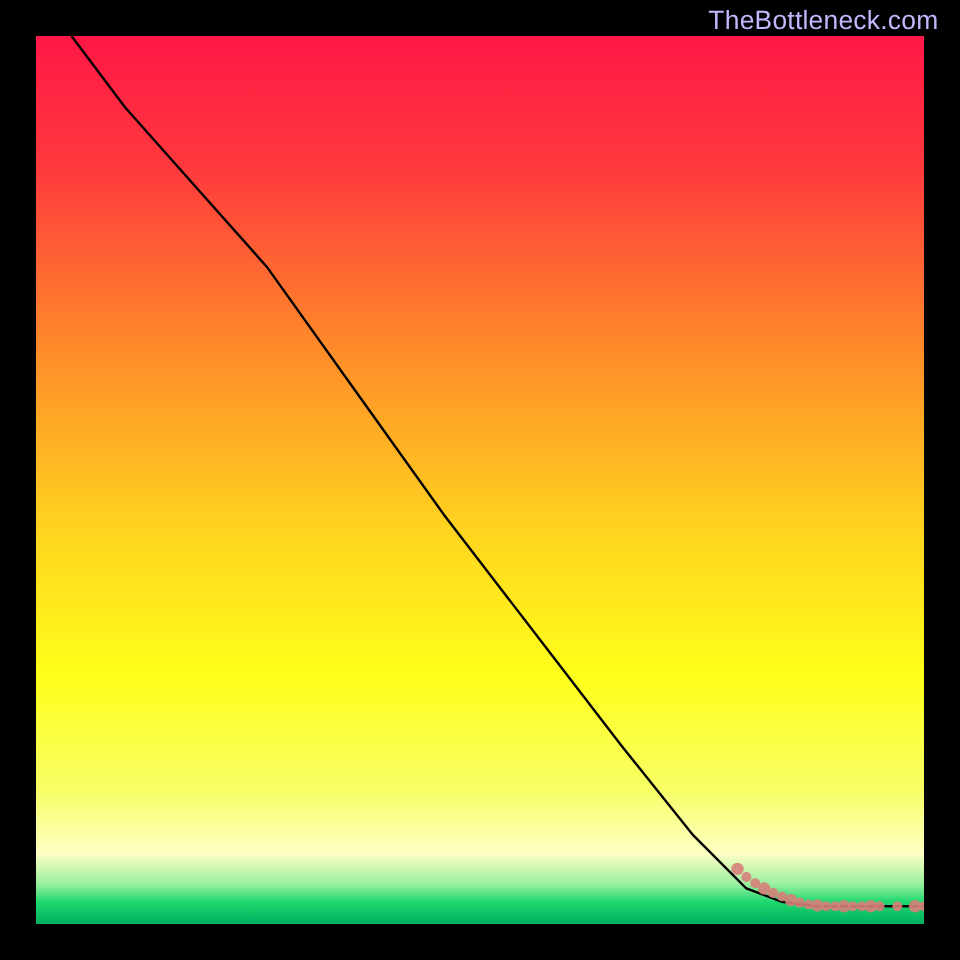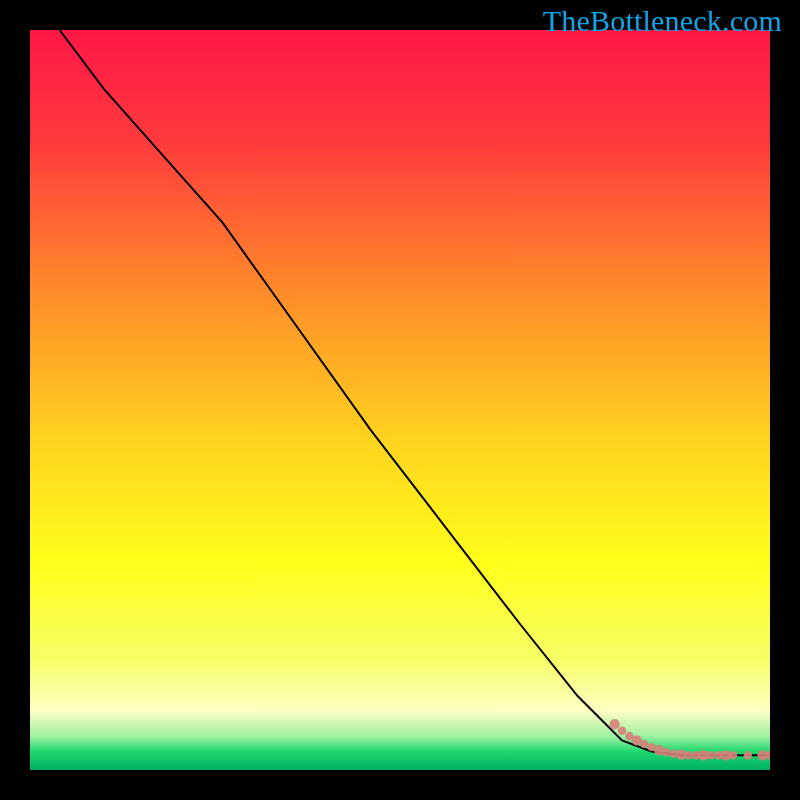--- a/index.html
+++ b/index.html
@@ -14,26 +14,25 @@
   .stage {
     position: relative;
     width: 800px;
     height: 800px;
     background: #000;
   }
   .watermark {
     position: absolute;
     top: 4px;
     right: 18px;
-    color: #0ea5e9;
-    font-size: 30px;
+    color: #c4b5fd;
+    font-size: 22px;
     font-weight: 400;
     letter-spacing: 0.2px;
     z-index: 10;
-    font-family: Liberation Serif, serif;
   }
   .plot {
     position: absolute;
     left: 30px;
     top: 30px;
     width: 740px;
     height: 740px;
     overflow: hidden;
   }
   .gradient {

